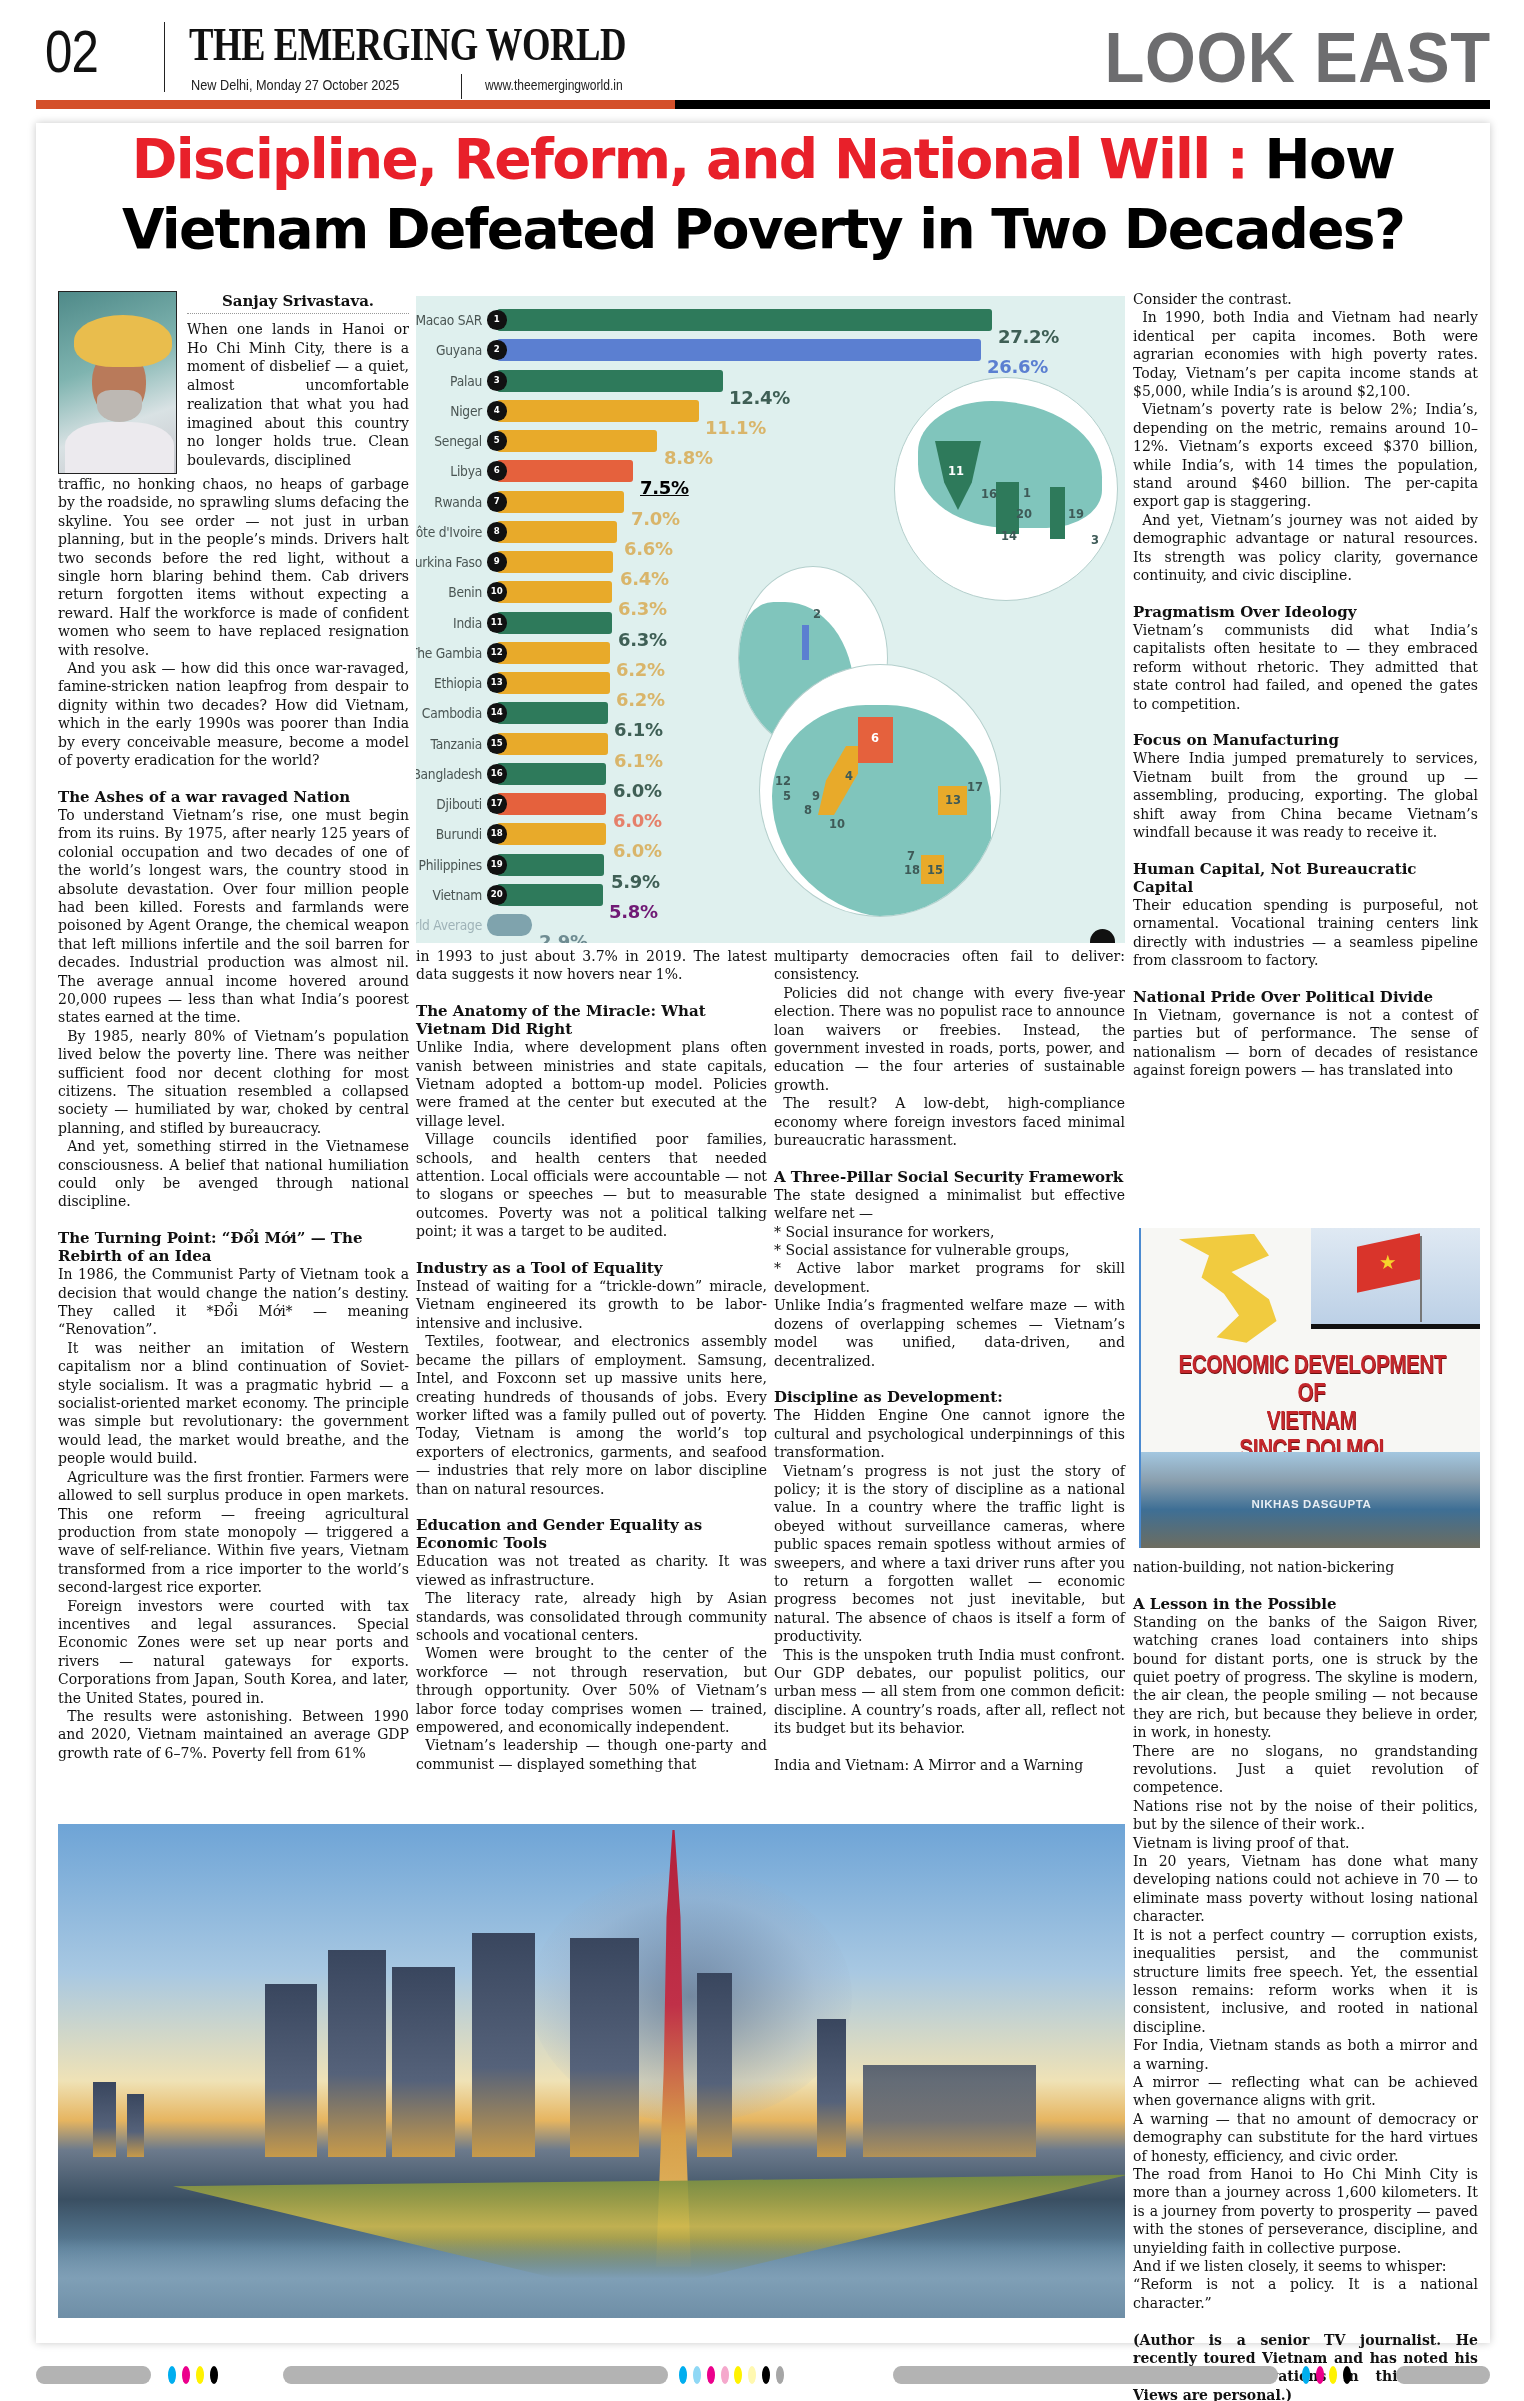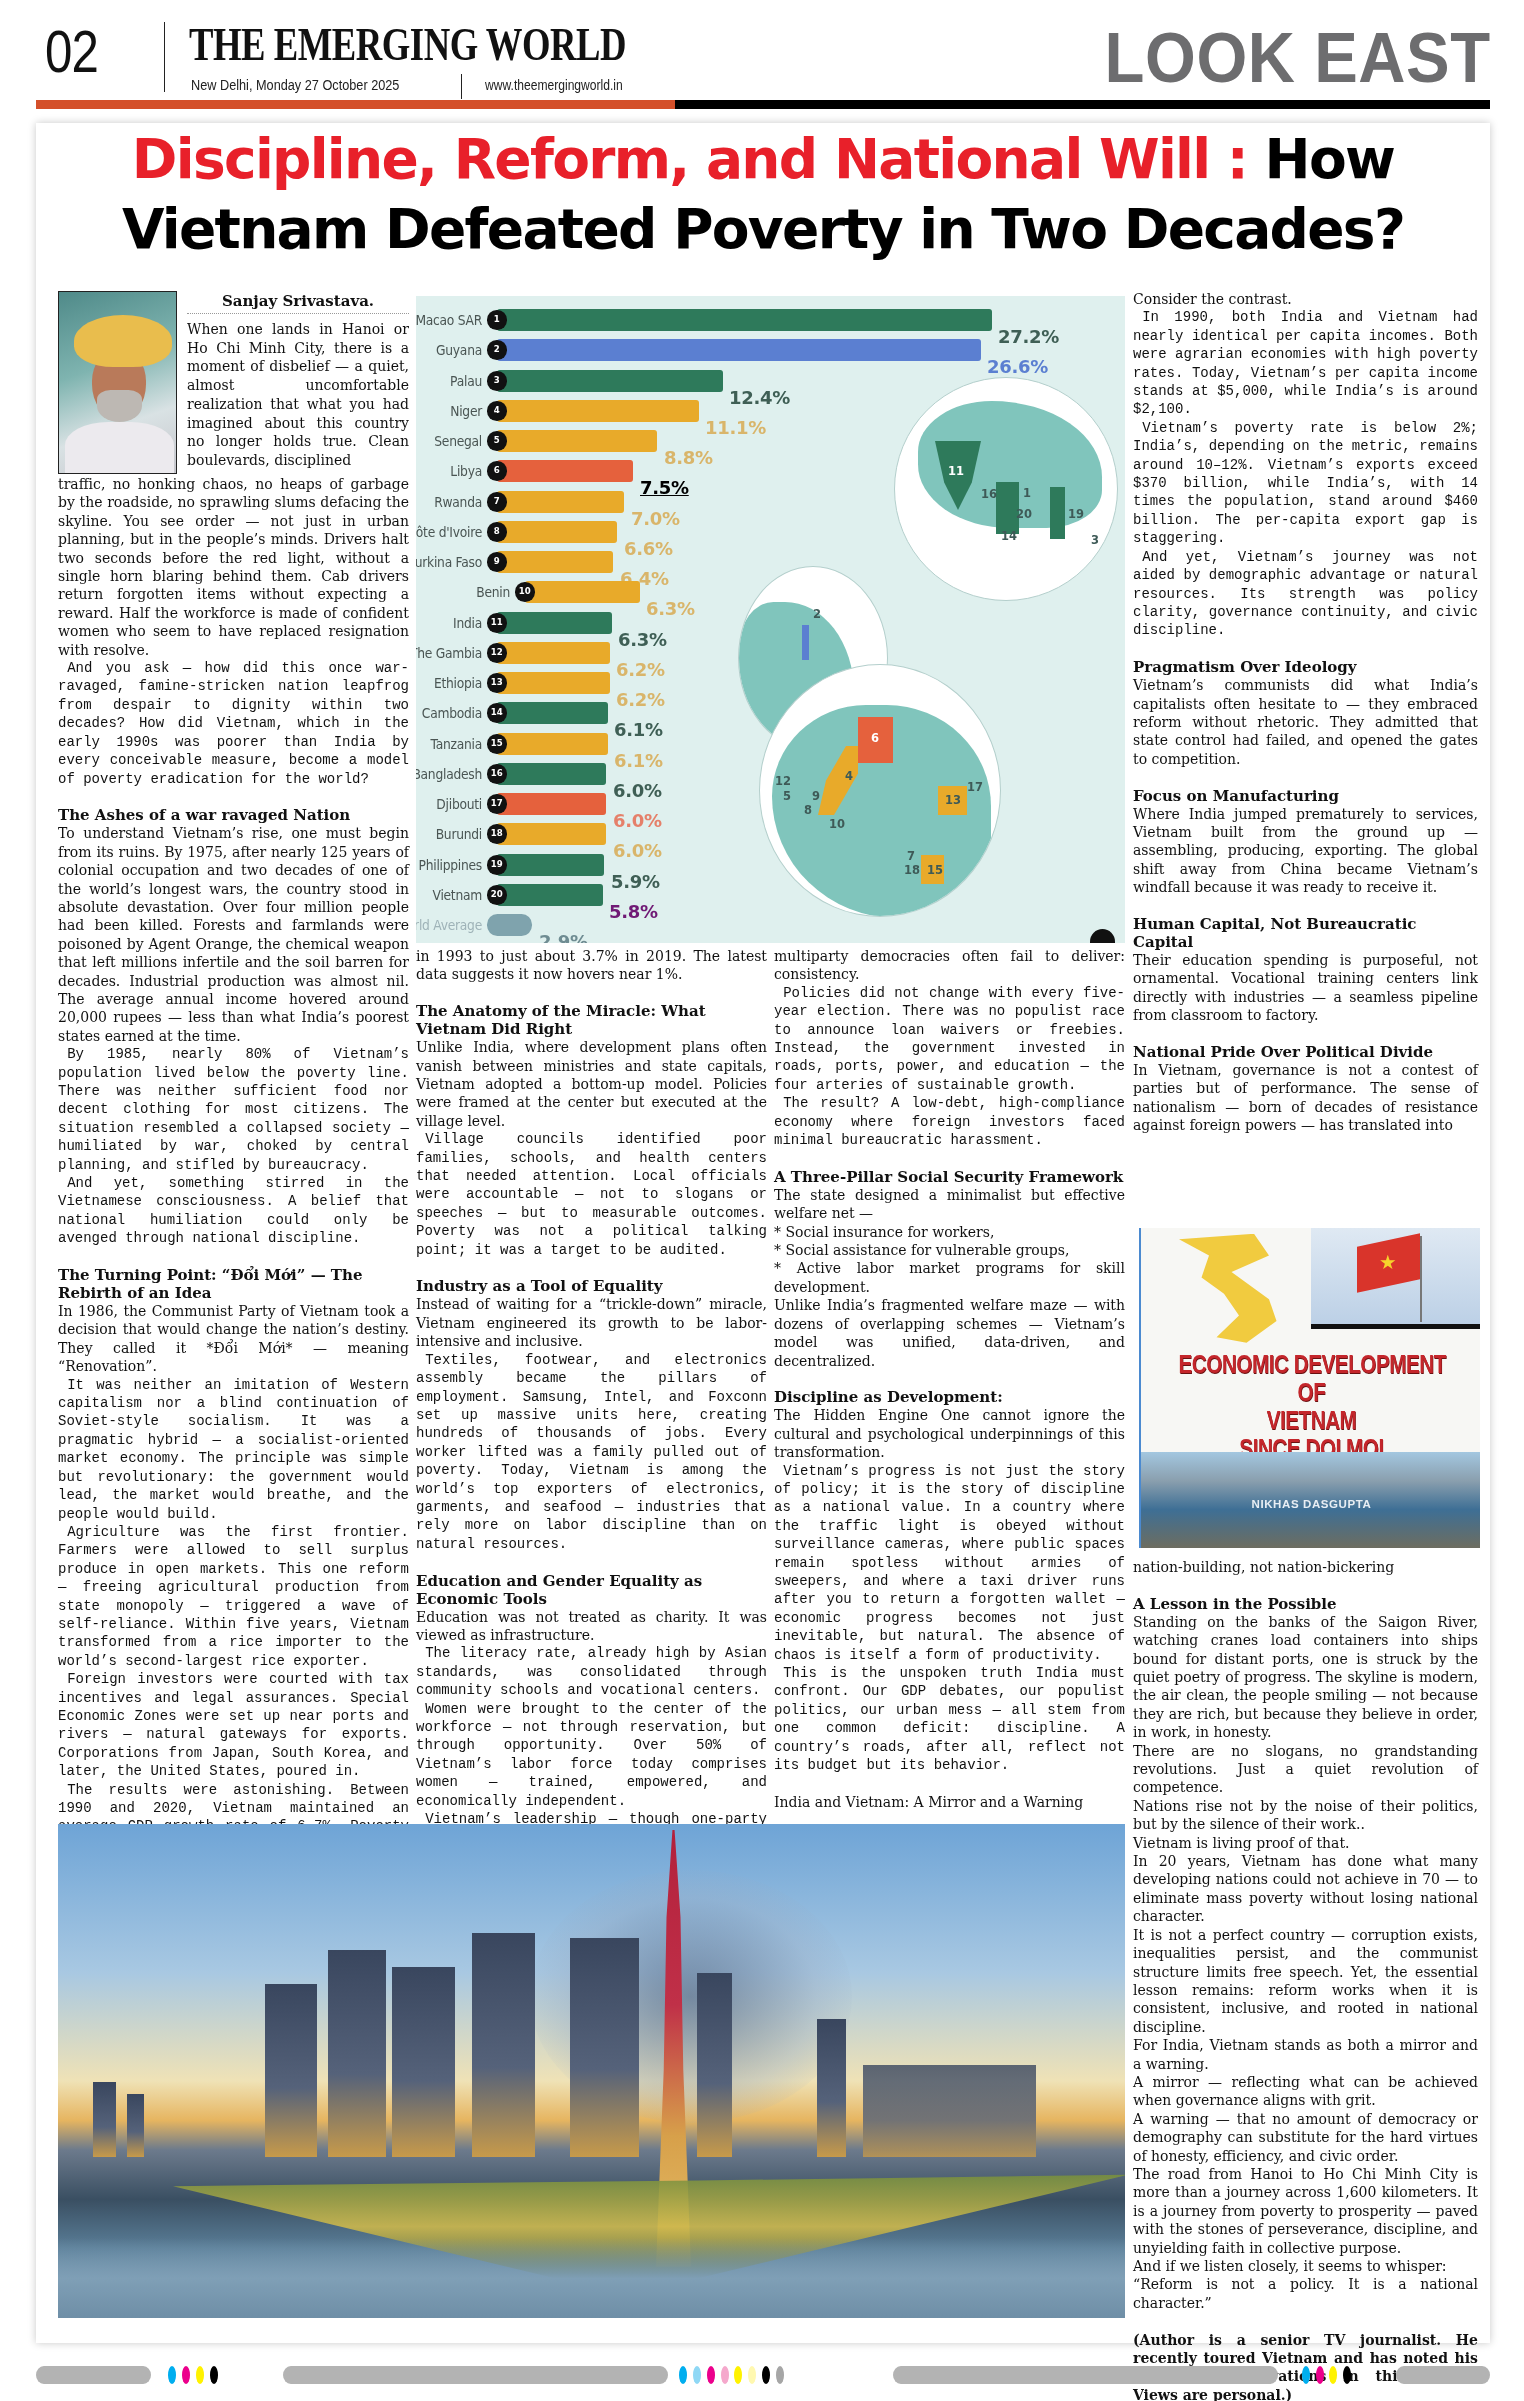--- a/index.html
+++ b/index.html
@@ -21,21 +21,21 @@
   
   .panel { position: absolute; left: 36px; top: 123px; width: 1454px; height: 2220px; background: #fff; box-shadow: 0 0 8px rgba(0,0,0,0.22); }
 
   .headline { position: absolute; left: 0; top: 1.2px; width: 1454px; text-align: center; font-family: "DejaVu Sans", sans-serif; font-weight: bold; font-size: 55px; line-height: 70px; letter-spacing: -1.7px; }
   .headline .red { color: #e8202a; }
   .headline .black { color: #000; }
 
   
   .col { position: absolute; font-family: "DejaVu Serif", serif; font-size: 14px; line-height: 18.4px; text-align: justify; color: #111; }
   .col p { text-indent: 0; }
-  .col p.ind { text-indent: 9.2px; font-family: Liberation Mono, monospace; }
+  .col p.ind { text-indent: 9.2px; }
   .col h3 { font-family: "DejaVu Serif", serif; font-weight: bold; font-size: 15px; line-height: 18px; margin-top: 18.4px; text-align: left; }
   .col p.gap { margin-top: 18.4px; }
   .col p.bold { font-weight: bold; }
   .col2 { left: 380px; top: 824px; width: 351px; }
   .col3 { left: 738px; top: 824px; width: 351px; }
   .col4 { left: 1097px; top: 167px; width: 345px; }
 
   
   .author-photo { position: absolute; left: 22px; top: 168px; width: 119px; height: 183px; border: 1.7px solid #222; background:
       linear-gradient(180deg, rgba(0,0,0,0) 0%, rgba(0,0,0,0) 100%),
@@ -181,21 +181,21 @@
           <div class="c-badge">8</div>
           <div class="c-bar" style="width: 120px; background: rgb(232, 170, 42);"></div>
           <div class="c-val" style="left: 208px; color: rgb(217, 181, 106);">6.6%</div>
         </div>
         <div class="c-row" style="top: 242px;">
           <div class="c-label">Burkina Faso</div>
           <div class="c-badge">9</div>
           <div class="c-bar" style="width: 116px; background: rgb(232, 170, 42);"></div>
           <div class="c-val" style="left: 204px; color: rgb(217, 181, 106);">6.4%</div>
         </div>
-        <div class="c-row" style="top: 272px; margin-left: 28px;">
+        <div class="c-row" style="top: 272px;">
           <div class="c-label">Benin</div>
           <div class="c-badge">10</div>
           <div class="c-bar" style="width: 115px; background: rgb(232, 170, 42);"></div>
           <div class="c-val" style="left: 202px; color: rgb(217, 181, 106);">6.3%</div>
         </div>
         <div class="c-row" style="top: 303px;">
           <div class="c-label">India</div>
           <div class="c-badge">11</div>
           <div class="c-bar" style="width: 115px; background: rgb(46, 122, 91);"></div>
           <div class="c-val" style="left: 202px; color: rgb(63, 95, 85);">6.3%</div>

